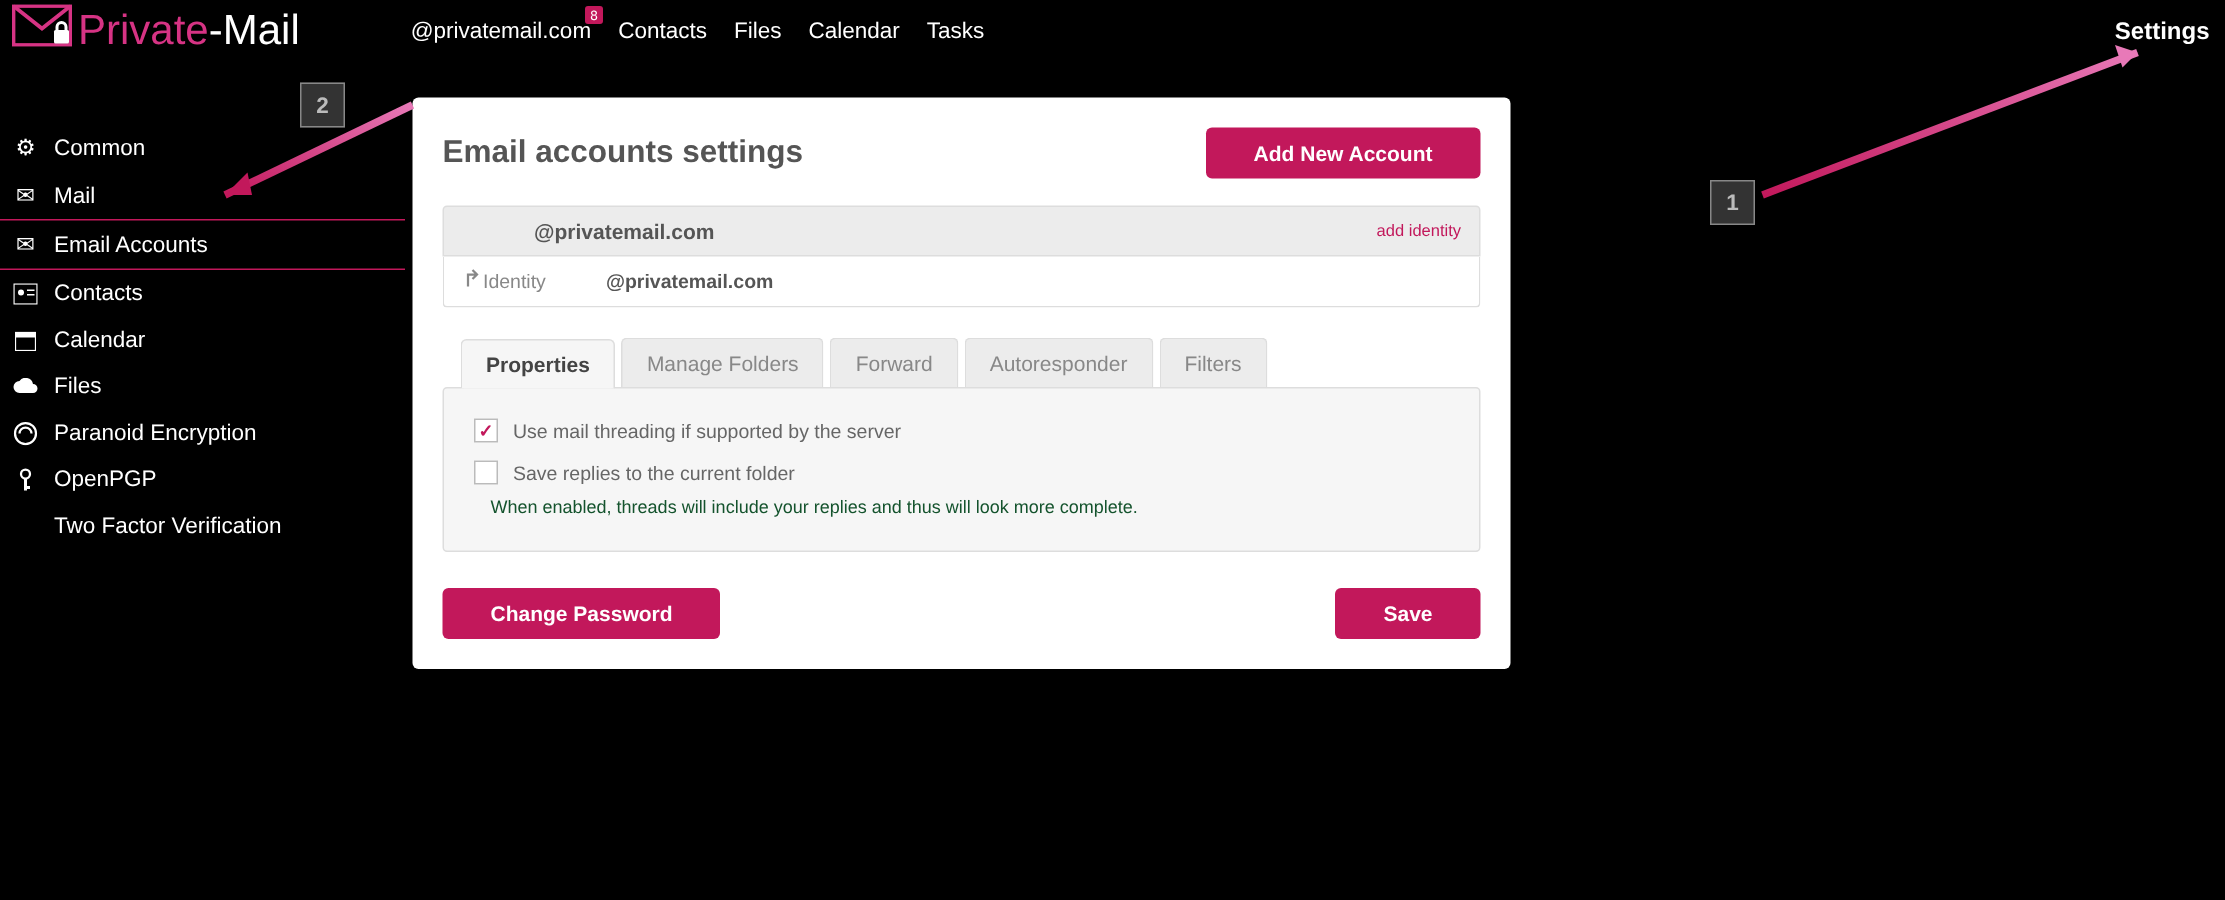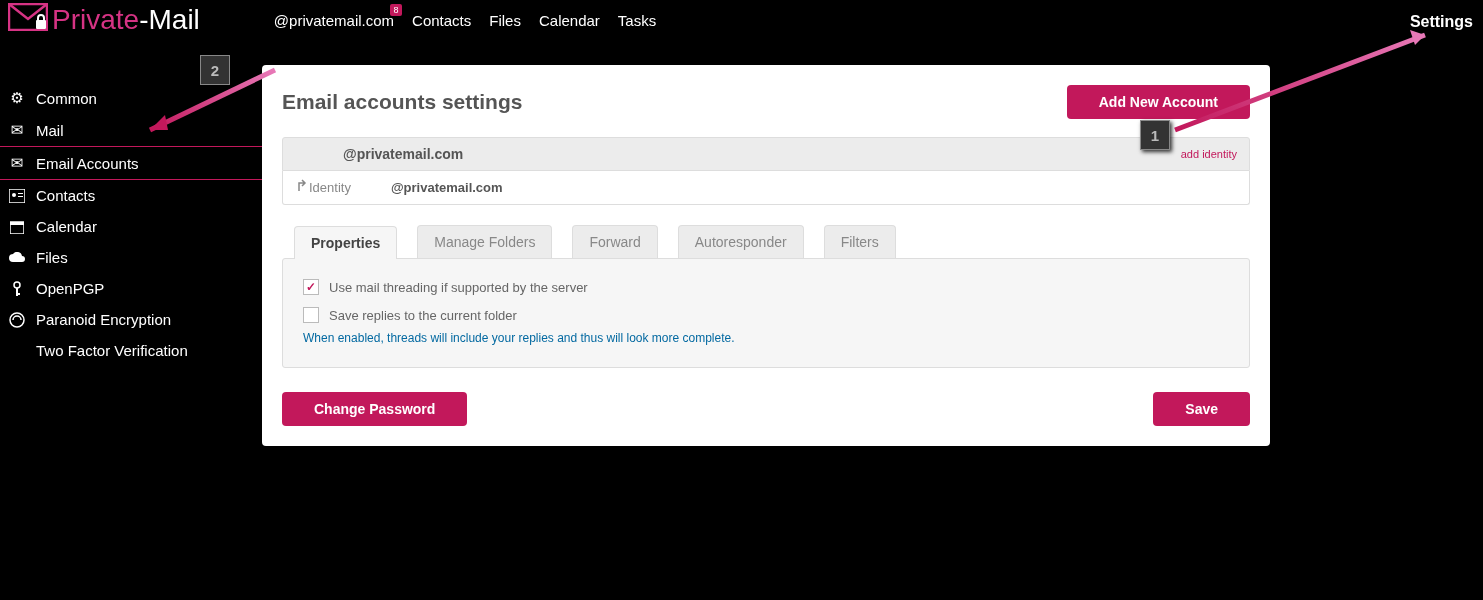--- a/index.html
+++ b/index.html
@@ -88,22 +88,22 @@
 }
 .sidebar-item .icon {
   width: 18px;
   display: inline-flex;
   justify-content: center;
 }
 .sidebar-item.no-icon .icon { visibility: hidden; }
 .main-panel {
   position: absolute;
   top: 65px;
-  left: 262px;
-  width: 1008px;
+  left: 275px;
+  width: 732px;
   background: #fff;
   border-radius: 4px;
   padding: 20px;
   color: #555;
 }
 .panel-header {
   display: flex;
   justify-content: space-between;
   align-items: center;
   margin-bottom: 18px;
@@ -153,21 +153,21 @@
   gap: 0;
 }
 .identity-row .identity-label { margin-right: 40px; }
 .identity-row .identity-email { color: #555; font-weight: bold; }
 
 .props-block {
   margin-top: 20px;
 }
 .tabs {
   display: flex;
-  gap: 20px;
+  gap: 4px;
   padding-left: 12px;
 }
 .tab {
   background: #ececec;
   border: 1px solid #ddd;
   border-bottom: none;
   border-radius: 4px 4px 0 0;
   padding: 8px 16px;
   color: #888;
   font-size: 14px;
@@ -201,24 +201,24 @@
   border: 1px solid #bbb;
   background: #fff;
   display: flex;
   align-items: center;
   justify-content: center;
   color: #c2185b;
   font-size: 12px;
   font-weight: bold;
 }
 .helper-text {
-  color: #0369a1;
+  color: #14532d;
   font-size: 12px;
   margin-top: -4px;
-  margin-left: 0;
+  margin-left: 11px;
 }
 .panel-footer {
   display: flex;
   justify-content: space-between;
   margin-top: 24px;
 }
 .annotation-badge {
   position: absolute;
   width: 30px;
   height: 30px;
@@ -303,36 +303,36 @@
   <div class="sidebar-item">
     <span class="icon">
       <svg width="18" height="12" viewBox="0 0 18 12">
           <path d="M5 10 a4 4 0 0 1 0-8 a5 5 0 0 1 9 2 a3 3 0 0 1 0 6 z" fill="#fff"></path>
         </svg>
     </span>
     <span>Files</span>
   </div>
   <div class="sidebar-item">
     <span class="icon">
+      <svg width="16" height="16" viewBox="0 0 16 16">
+          <circle cx="8" cy="8" r="7" fill="none" stroke="#fff" stroke-width="1.5"></circle>
+          <path d="M4 8 a4 4 0 0 1 8 0" fill="none" stroke="#fff" stroke-width="1.5"></path>
+        </svg>
+    </span>
+    <span>Paranoid Encryption</span>
+  </div>
+  <div class="sidebar-item">
+    <span class="icon">
       <svg width="14" height="16" viewBox="0 0 14 16">
           <circle cx="7" cy="4" r="3" fill="none" stroke="#fff" stroke-width="1.5"></circle>
           <rect x="6" y="7" width="2" height="8" fill="#fff"></rect>
           <rect x="6" y="12" width="4" height="2" fill="#fff"></rect>
         </svg>
     </span>
     <span>OpenPGP</span>
-  </div>
-  <div class="sidebar-item">
-    <span class="icon">
-      <svg width="16" height="16" viewBox="0 0 16 16">
-          <circle cx="8" cy="8" r="7" fill="none" stroke="#fff" stroke-width="1.5"></circle>
-          <path d="M4 8 a4 4 0 0 1 8 0" fill="none" stroke="#fff" stroke-width="1.5"></path>
-        </svg>
-    </span>
-    <span>Paranoid Encryption</span>
   </div>
   <div class="sidebar-item no-icon">
     <span class="icon">•</span>
     <span>Two Factor Verification</span>
   </div>
 </div>
 
 <div class="main-panel">
   <div class="panel-header">
     <div class="panel-title">Email accounts settings</div>

